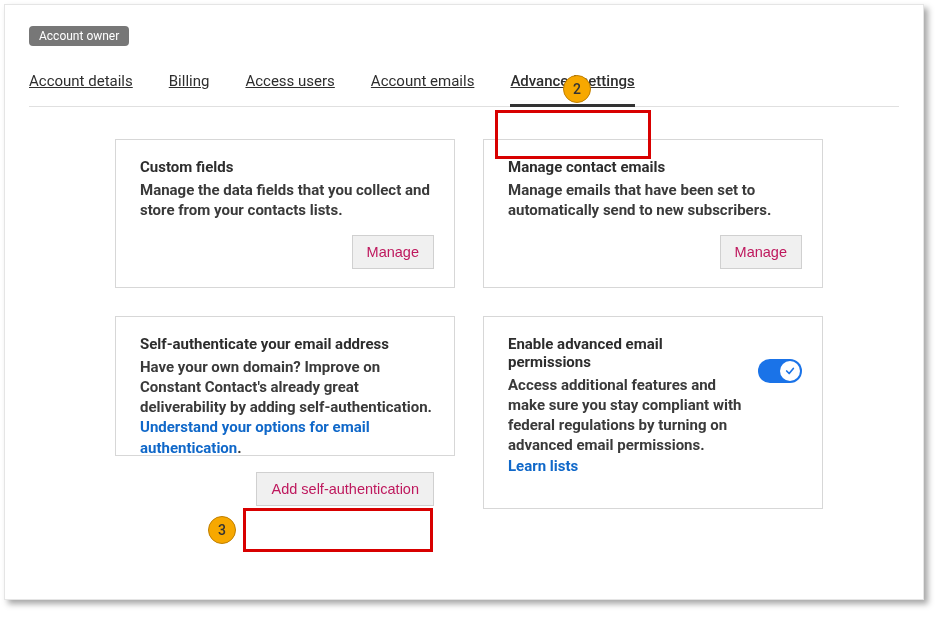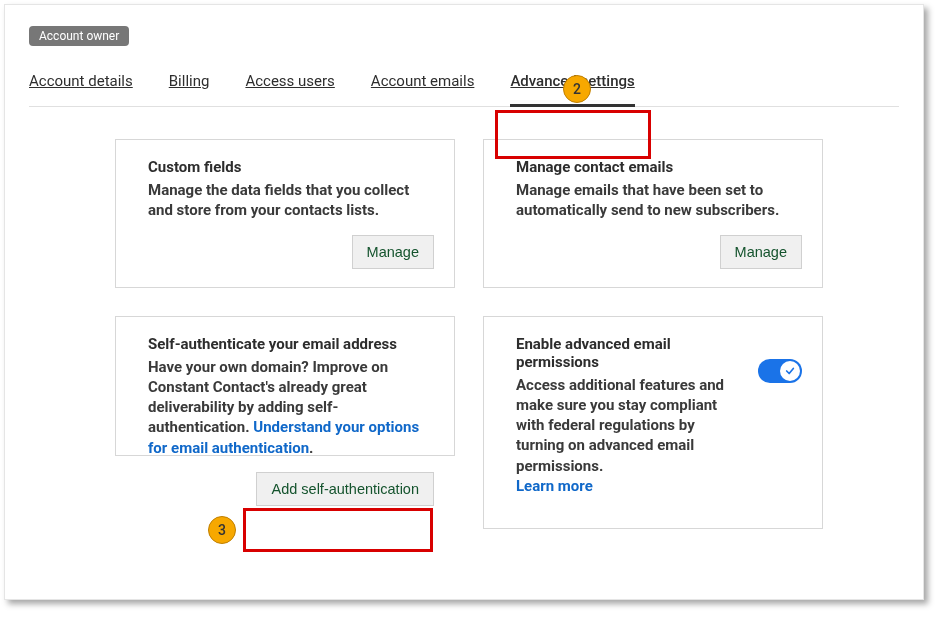--- a/index.html
+++ b/index.html
@@ -75,21 +75,21 @@
     height: 49px;
   }
   .cards {
     display: flex;
     flex-wrap: wrap;
     gap: 28px;
     padding-left: 86px;
   }
   .card {
     border: 1px solid #d7d7d7;
-    padding: 18px 20px 18px 32px;
+    padding: 18px 20px 18px 24px;
     width: 340px;
     display: flex;
     flex-direction: column;
   }
   .card h3 {
     font-size: 15px;
     font-weight: 700;
     color: #2d2d2d;
     margin-bottom: 4px;
   }
@@ -100,21 +100,21 @@
     margin-bottom: 14px;
     font-weight: bold;
   }
   .card .btn {
     align-self: flex-end;
     background: #f0f0f0;
     border: 1px solid #d0d0d0;
     padding: 8px 14px;
     font-size: 14.5px;
     cursor: pointer;
-    color: #14532d;
+    color: #be185d;
     text-align: right;
   }
   .link {
     color: #1068c9;
     text-decoration: none;
     cursor: pointer;
   }
   .toggle-row {
     display: flex;
     align-items: flex-start;
@@ -212,21 +212,21 @@
       </p>
       <button class="btn">Add self-authentication</button>
     </div>
 
     <div class="card">
       <div class="toggle-row">
         <div class="text">
           <h3>Enable advanced email permissions</h3>
           <p>
             <span>Access additional features and make sure you stay compliant with federal regulations by turning on advanced email permissions.</span><br>
-            <a class="link">Learn more</a>
+            <a class="link">Learn lists</a>
           </p>
         </div>
         <div class="toggle">
           <div class="knob">
             <svg viewBox="0 0 12 12">
                 <path d="M2 6 L5 9 L10 3" stroke="#1a73e8" stroke-width="2" fill="none" stroke-linecap="round" stroke-linejoin="round"></path>
               </svg>
           </div>
         </div>
       </div>

